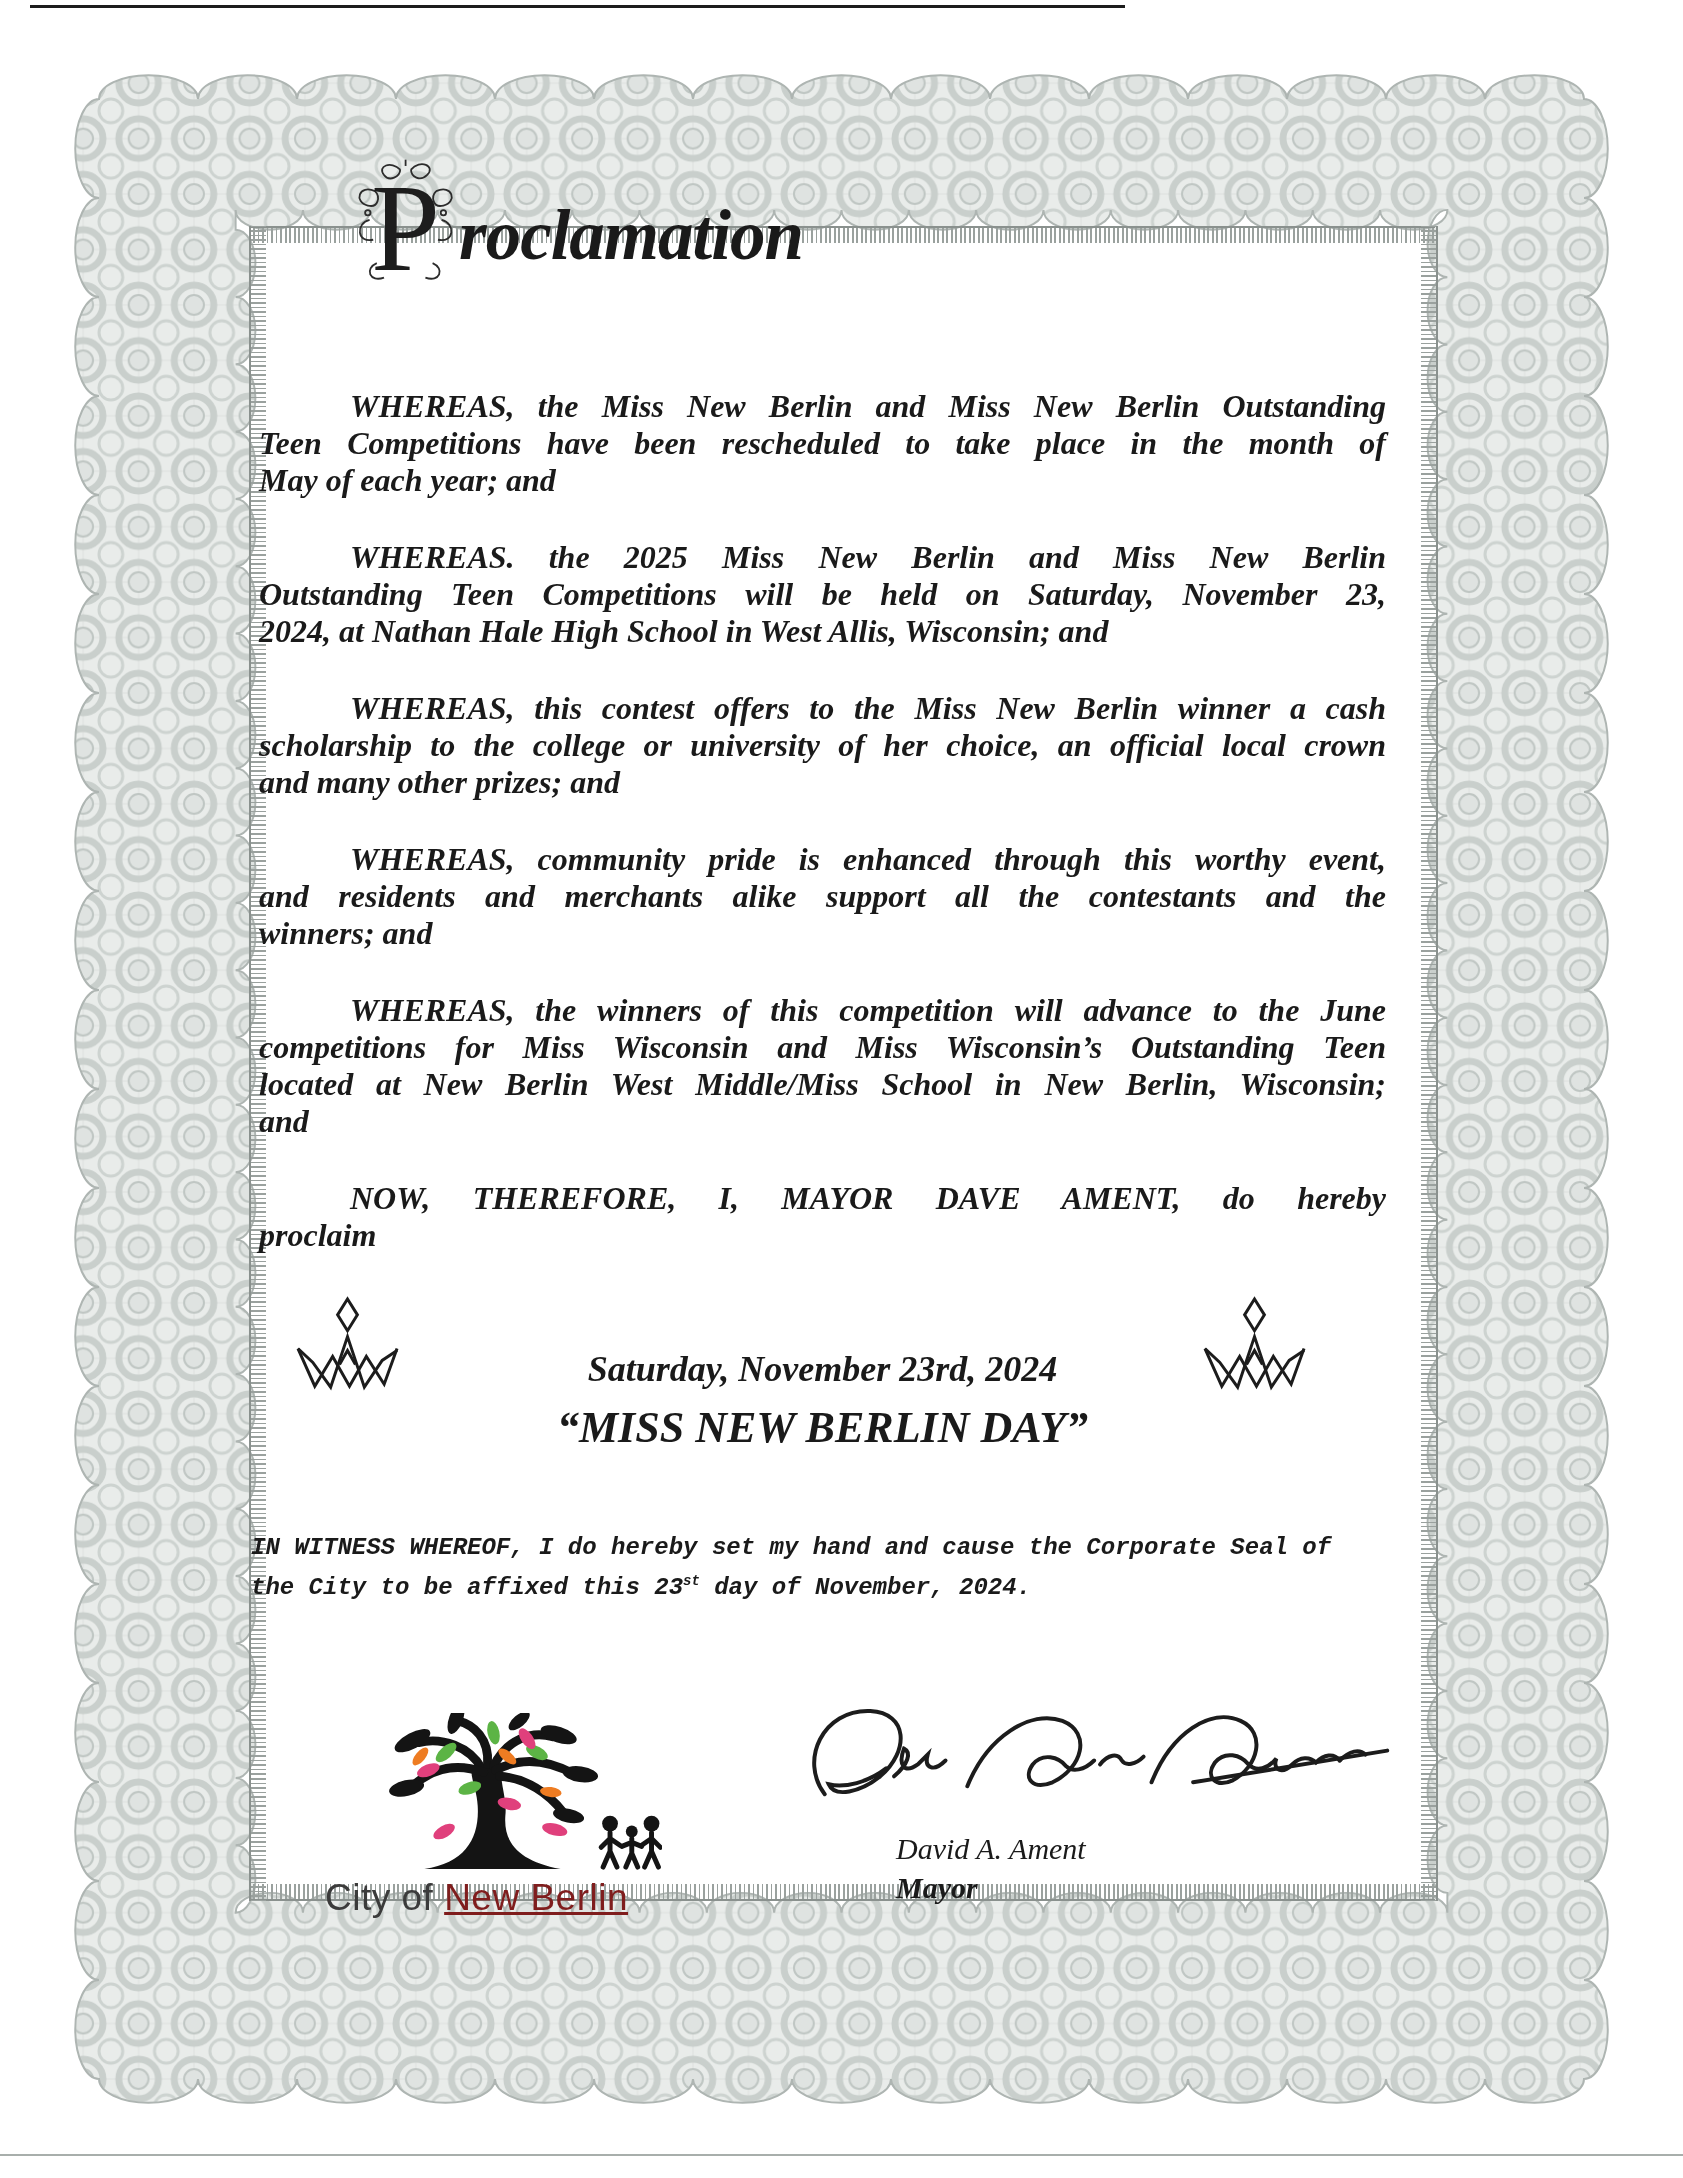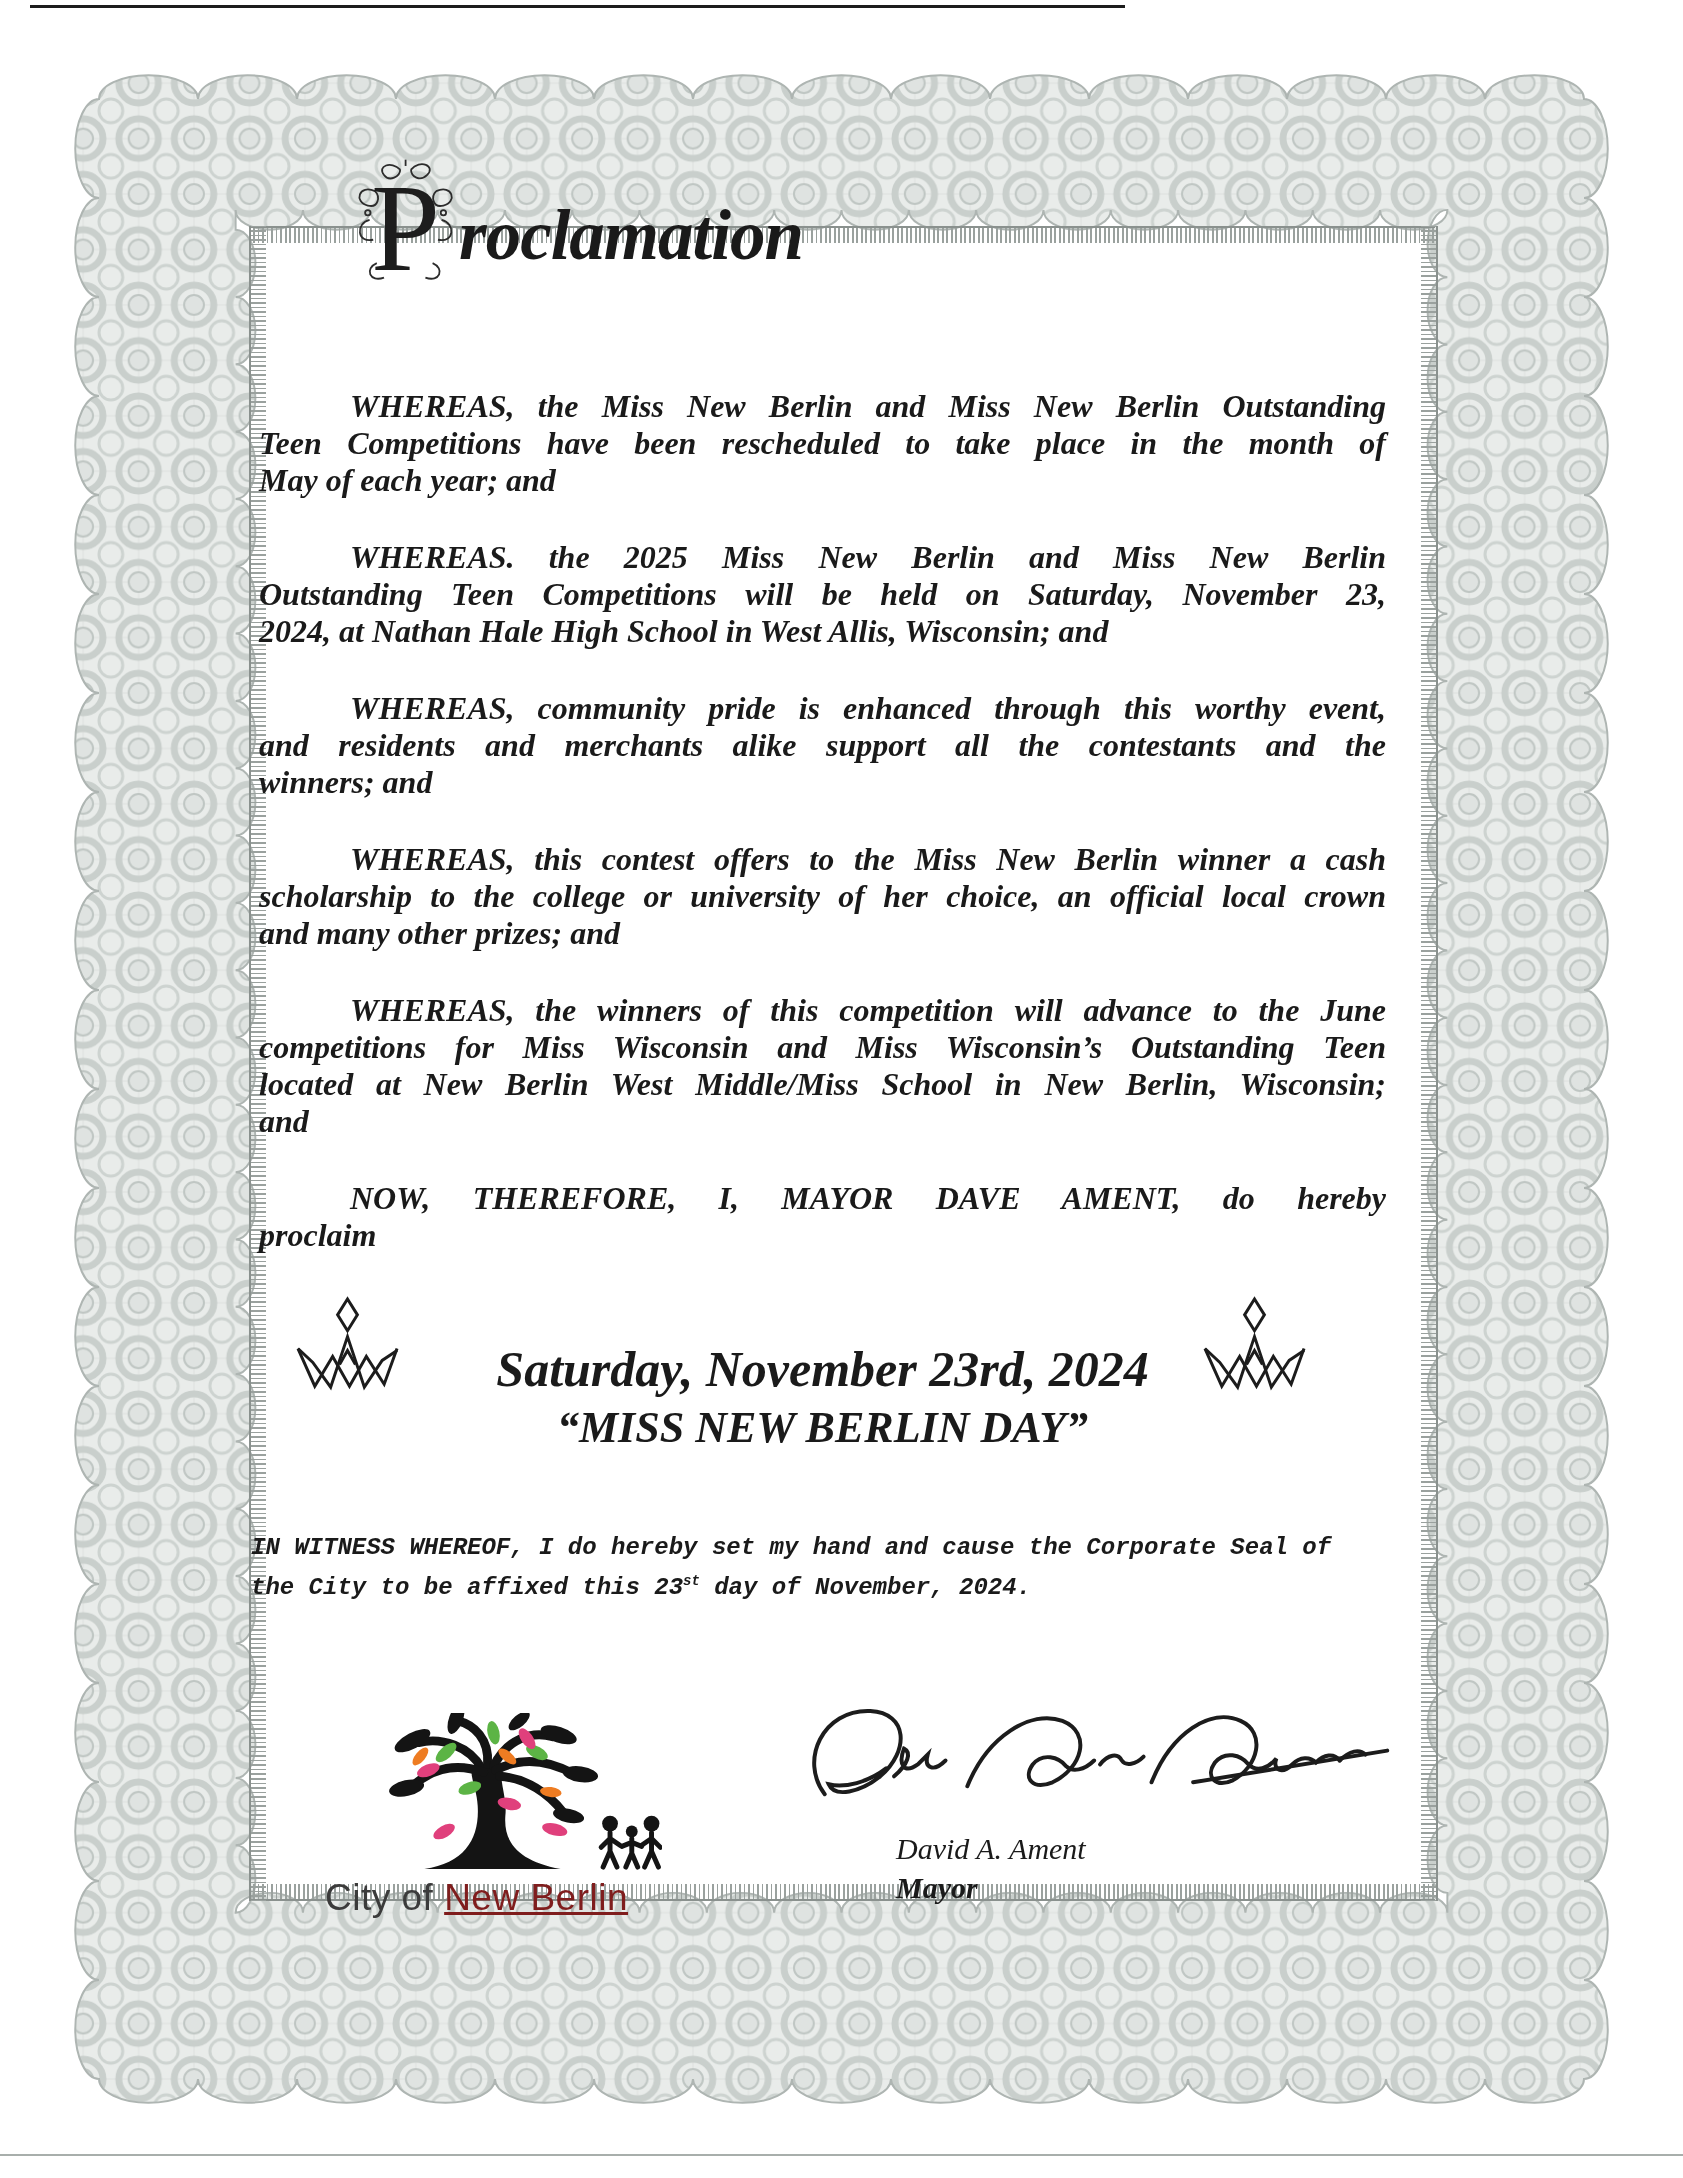--- a/index.html
+++ b/index.html
@@ -24,21 +24,21 @@
   .content{position:absolute;left:259px;top:388px;width:1127px;}
   .para{margin:0 0 40px 0;font-size:32px;font-weight:bold;font-style:italic;line-height:37px;}
   .jline{text-align:justify;text-align-last:justify;}
   .jfirst{text-indent:91px;}
   .lline{text-align:left;}
 
   .date-section{position:absolute;left:259px;top:1285px;width:1127px;}
   .crown{position:absolute;top:8px;}
   .crown-left{left:34px;}
   .crown-right{left:941px;}
-  .date-line{margin-top:59px;text-align:center;font-size:50px;font-weight:bold;font-style:italic;line-height:51px;white-space:nowrap;}
+  .date-line{margin-top:59px;text-align:center;font-size:36px;font-weight:bold;font-style:italic;line-height:51px;white-space:nowrap;}
   .day-line{margin-top:8px;text-align:center;font-size:44px;font-weight:bold;font-style:italic;line-height:50px;white-space:nowrap;}
 
   .witness{position:absolute;left:251px;top:1528px;width:1127px;font-size:24px;font-weight:bold;font-style:italic;line-height:40px;font-family:Liberation Mono, monospace;}
   .witness sup{font-size:0.58em;vertical-align:super;line-height:0;}
 
   .logo{position:absolute;left:325px;top:1713px;width:337px;}
   .logo-text{margin-top:0;font-family:"Liberation Sans",sans-serif;font-size:37px;letter-spacing:0.5px;color:#3b3b3b;white-space:nowrap;}
   .logo-text .pink{color:#7f1d1d;text-decoration:underline;}
 
   .signature-block{position:absolute;left:797px;top:1695px;width:644px;}
@@ -135,28 +135,28 @@
       <div class="jline jfirst">WHEREAS, the Miss New Berlin and Miss New Berlin Outstanding</div>
       <div class="jline">Teen Competitions have been rescheduled to take place in the month of</div>
       <div class="lline">May of each year; and</div>
     </div>
     <div class="para">
       <div class="jline jfirst">WHEREAS. the 2025 Miss New Berlin and Miss New Berlin</div>
       <div class="jline">Outstanding Teen Competitions will be held on Saturday, November 23,</div>
       <div class="lline">2024, at Nathan Hale High School in West Allis, Wisconsin; and</div>
     </div>
     <div class="para">
+      <div class="jline jfirst">WHEREAS, this contest offers to the Miss New Berlin winner a cash</div>
+      <div class="jline">scholarship to the college or university of her choice, an official local crown</div>
+      <div class="lline">and many other prizes; and</div>
+    </div>
+    <div class="para">
       <div class="jline jfirst">WHEREAS, community pride is enhanced through this worthy event,</div>
       <div class="jline">and residents and merchants alike support all the contestants and the</div>
       <div class="lline">winners; and</div>
-    </div>
-    <div class="para">
-      <div class="jline jfirst">WHEREAS, this contest offers to the Miss New Berlin winner a cash</div>
-      <div class="jline">scholarship to the college or university of her choice, an official local crown</div>
-      <div class="lline">and many other prizes; and</div>
     </div>
     <div class="para">
       <div class="jline jfirst">WHEREAS, the winners of this competition will advance to the June</div>
       <div class="jline">competitions for Miss Wisconsin and Miss Wisconsin’s Outstanding Teen</div>
       <div class="jline">located at New Berlin West Middle/Miss School in New Berlin, Wisconsin;</div>
       <div class="lline">and</div>
     </div>
     <div class="para">
       <div class="jline jfirst">NOW, THEREFORE, I, MAYOR DAVE AMENT, do hereby</div>
       <div class="lline">proclaim</div>

